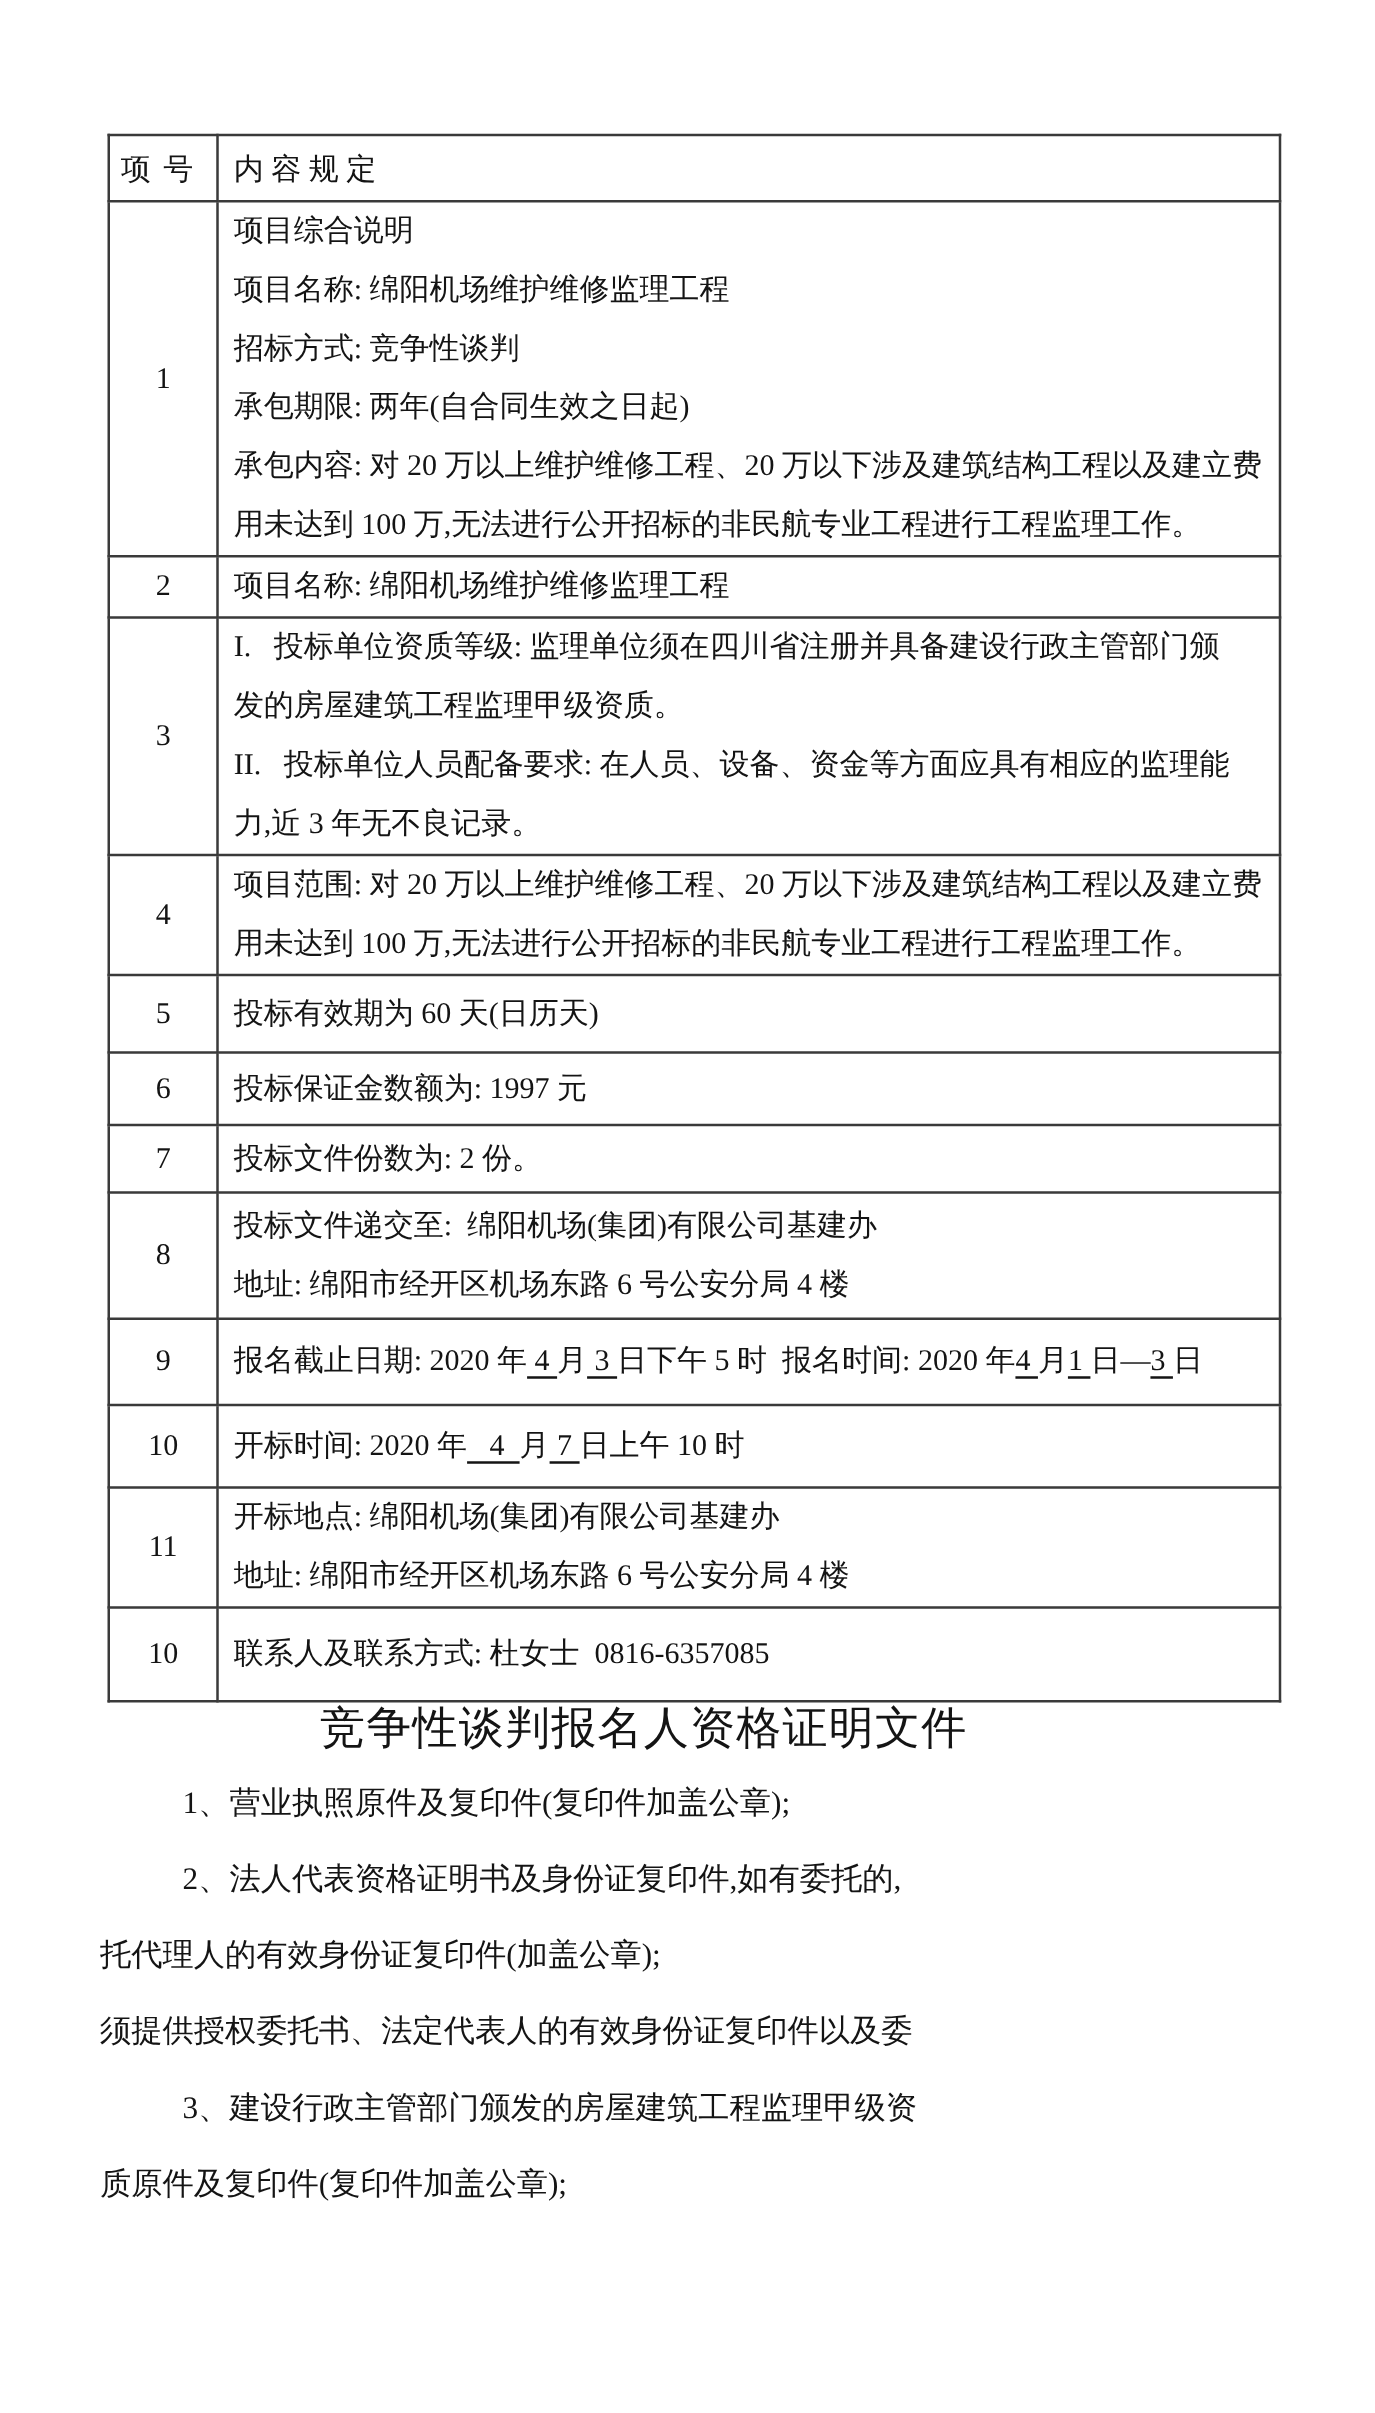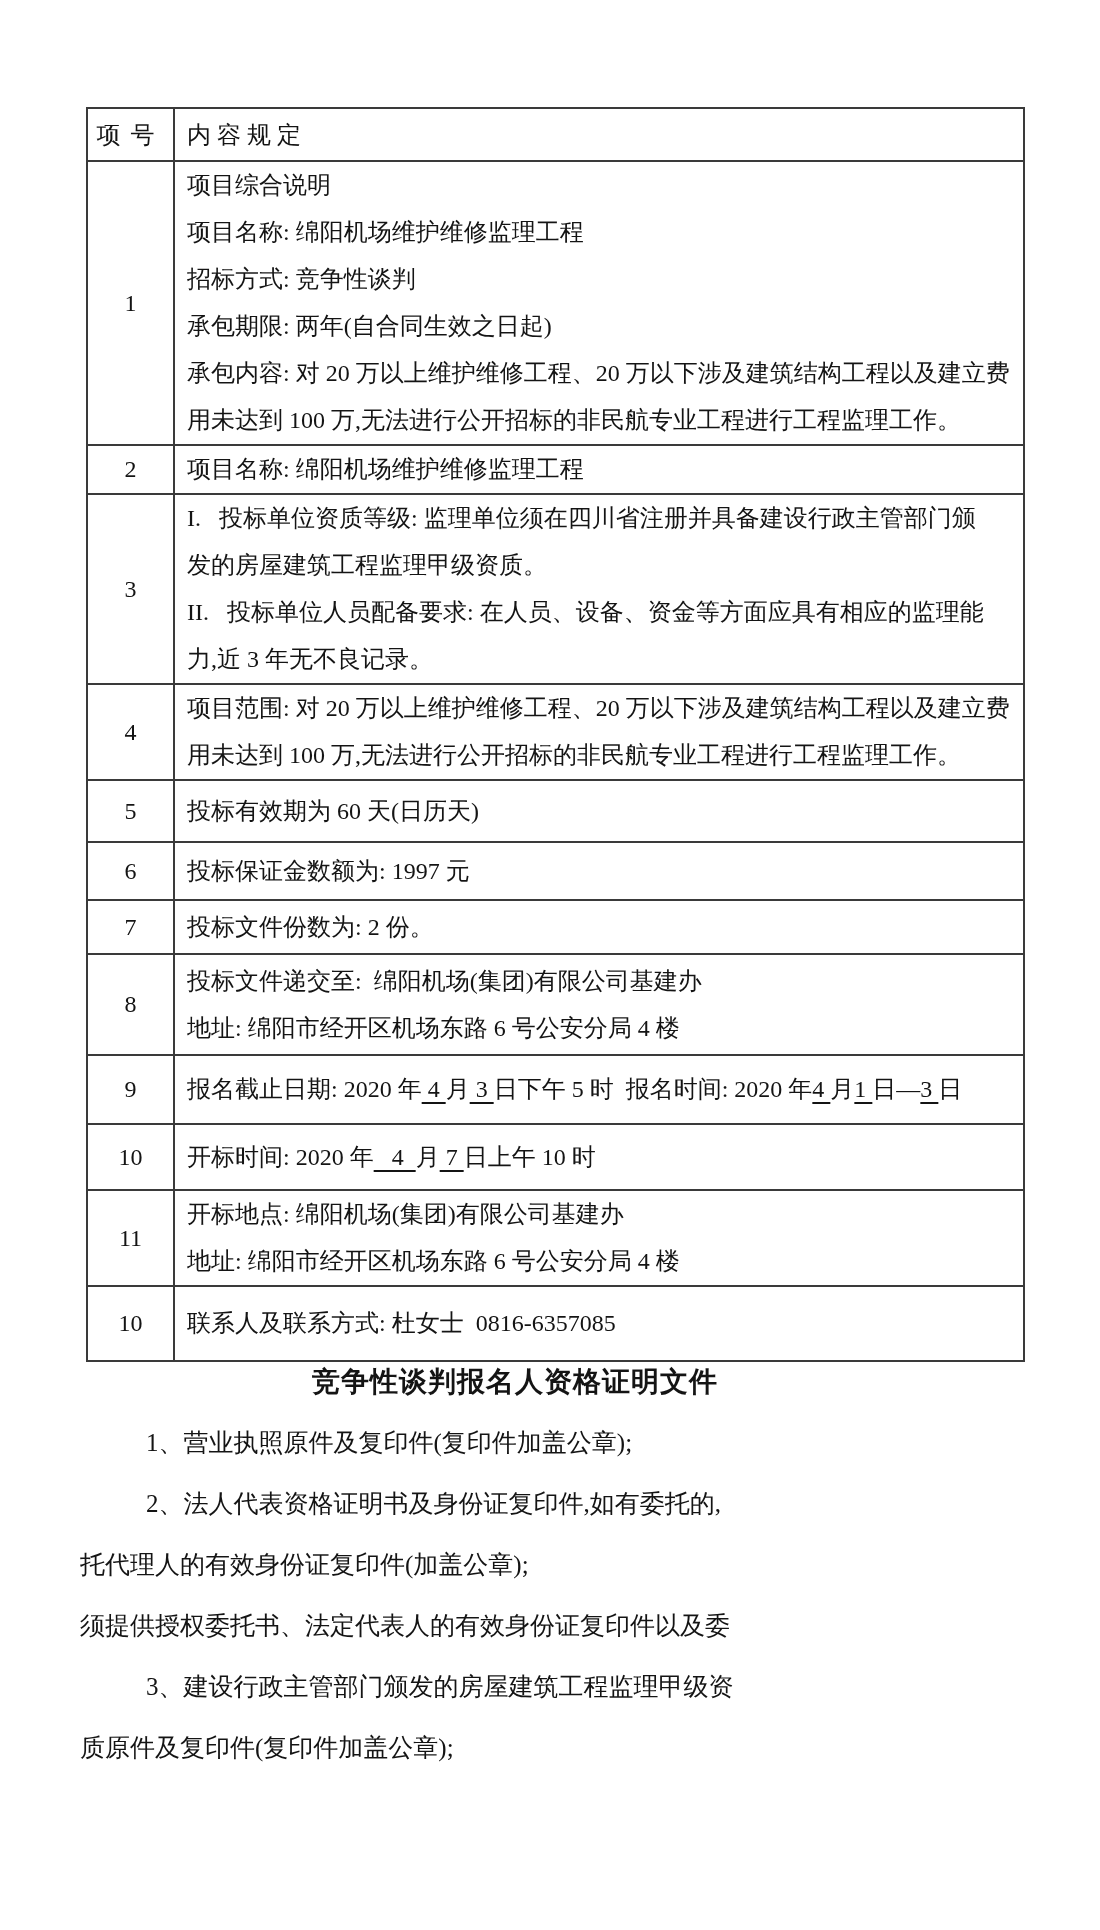--- a/index.html
+++ b/index.html
@@ -80,22 +80,22 @@
   }
 
   
   .bottom {
     position: absolute;
     left: 80px;
     top: 1352px;
     width: 940px;
   }
   .sec-title {
-    font-size: 28px;
-    font-weight: bold;
+    font-size: 36px;
+    font-weight: normal;
     text-align: center;
     line-height: 60px;
     padding-right: 70px;
     letter-spacing: 1px;
   }
   .para-line {
     font-size: 25px;
     line-height: 61px;
     white-space: pre-wrap;
   }

